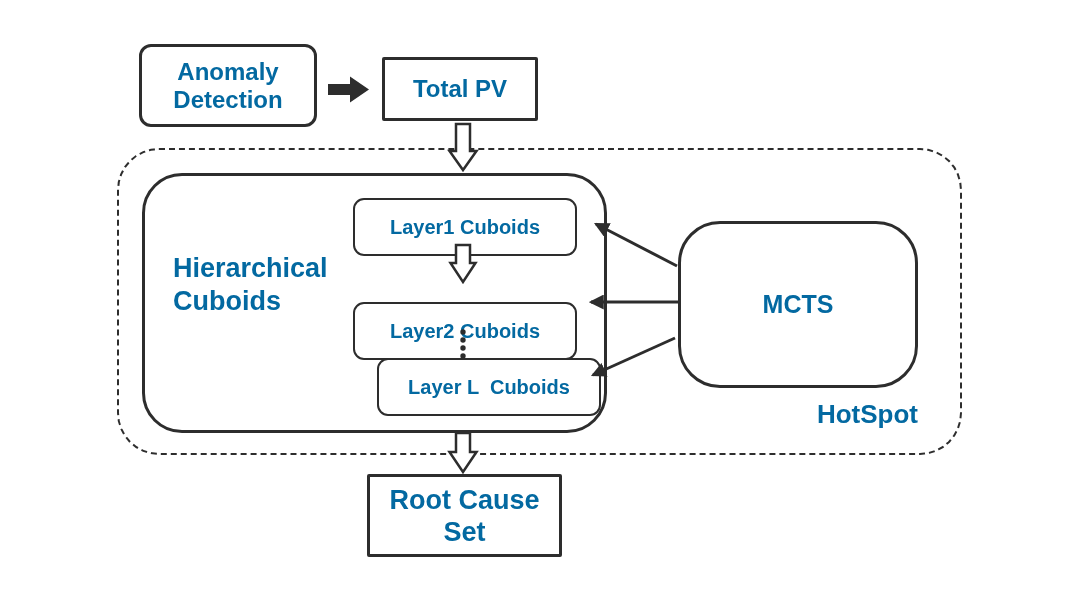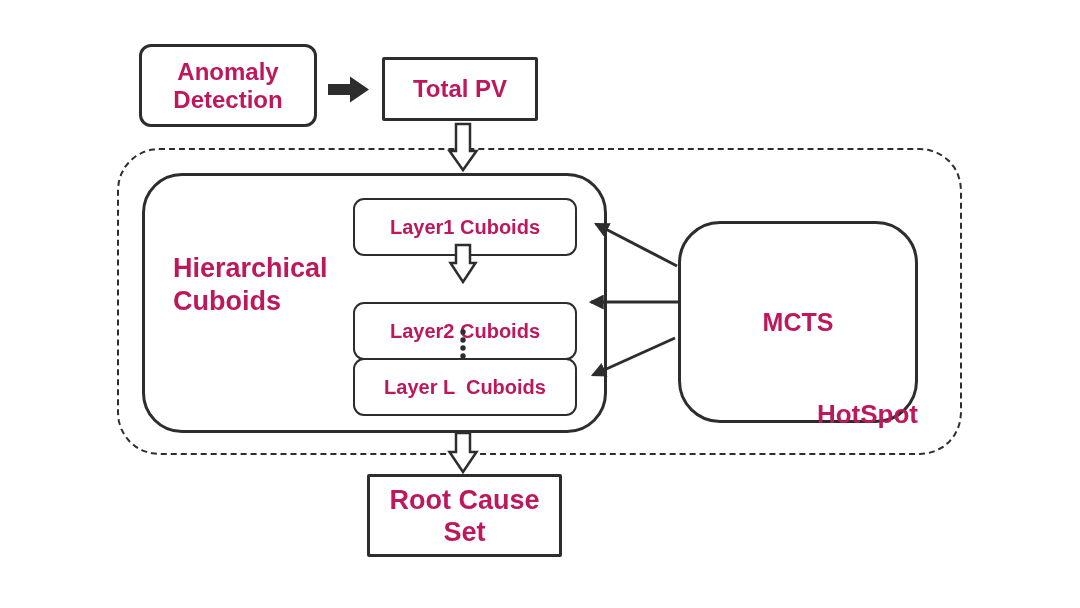--- a/index.html
+++ b/index.html
@@ -6,21 +6,21 @@
     margin: 0;
     padding: 0;
     background: #ffffff;
   }
   .canvas {
     position: relative;
     width: 1080px;
     height: 608px;
     background: #ffffff;
     font-family: "Liberation Sans", sans-serif;
-    color: #be185d;
+    color: #0369a1;
     overflow: hidden;
   }
   .box {
     position: absolute;
     box-sizing: border-box;
     background: #ffffff;
     border: 3px solid #2d2d2d;
     display: flex;
     flex-direction: column;
     align-items: center;
@@ -61,23 +61,23 @@
   }
   .layer-box {
     left: 353px; width: 224px; height: 58px;
     border-width: 2.5px;
     border-radius: 11px;
     font-size: 20px; font-weight: 600;
   }
   .layer-box .layer-label { white-space: pre; }
   .layer1 { top: 198px; }
   .layer2 { top: 278px; margin-top: 24px; }
-  .layerL { top: 358px; }
+  .layerL { top: 358px; margin-left: 24px; }
   .mcts-box {
-    left: 678px; top: 221px; width: 240px; height: 202px;
+    left: 678px; top: 221px; width: 240px; height: 167px;
     border-radius: 42px;
     font-size: 25px; font-weight: bold; line-height: 29px;
   }
   .hotspot-label {
     position: absolute;
     left: 678px; top: 399px; width: 240px;
     text-align: right;
     font-size: 26px; font-weight: bold;
   }
   .rootcause-box {

